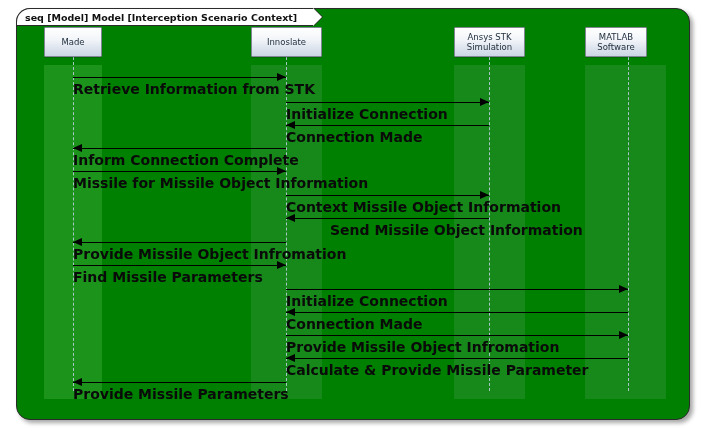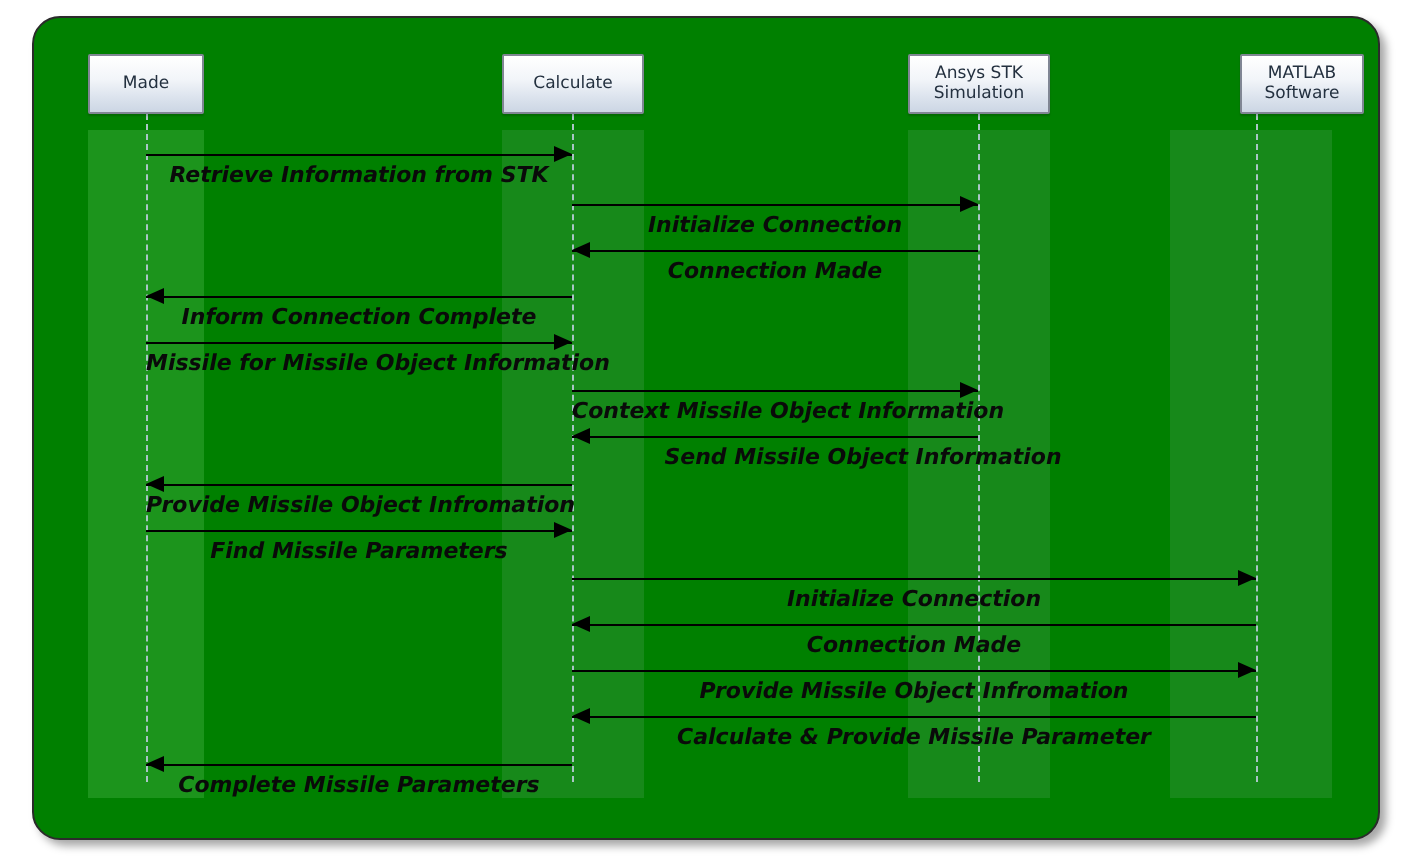--- a/index.html
+++ b/index.html
@@ -105,26 +105,24 @@
     top: -3.6px;
     width: 0; height: 0;
     border-top: 4.4px solid transparent;
     border-bottom: 4.4px solid transparent;
   }
   .msg .head-r { border-left: 9px solid #000000; }
   .msg .head-l { border-right: 9px solid #000000; }
   .msg .label {
     position: absolute;
     top: 4px;
-    text-align: center;
-    font-size: 11px;
+    font-size: 14px;
     font-weight: bold;
     color: #0a0a0a;
     white-space: nowrap;
-    font-style: italic;
   }
 </style>
 </head>
 <body>
 
 <div id="stage">
 
   <div id="frame">
     <div id="bands">
         <div class="band" style="left: 27px; width: 58px;"></div>
@@ -133,23 +131,23 @@
         <div class="band wide" style="left: 568px; width: 81px;"></div>
       </div>
     <div id="lifelines">
         <div class="lifeline" style="left: 56px; top: 48px; height: 334px;"></div>
         <div class="lifeline" style="left: 269px; top: 48px; height: 334px;"></div>
         <div class="lifeline" style="left: 472px; top: 48px; height: 334px;"></div>
         <div class="lifeline" style="left: 611px; top: 48px; height: 334px;"></div>
       </div>
     <div id="heads">
         <div class="head" style="left: 27px; top: 18px; width: 58px; height: 30px;">Made</div>
-        <div class="head" style="left: 234px; top: 18px; width: 71px; height: 30px;">Calculate</div>
+        <div class="head" style="left: 234px; top: 18px; width: 71px; height: 30px;">Innoslate</div>
         <div class="head" style="left: 437px; top: 18px; width: 71px; height: 30px;">Ansys STK Simulation</div>
-        <div class="head" style="left: 568px; top: 18px; width: 62px; height: 30px; margin-left: 35px;">MATLAB Software</div>
+        <div class="head" style="left: 568px; top: 18px; width: 62px; height: 30px;">MATLAB Software</div>
       </div>
     <div id="messages">
         <div class="msg" style="left: 56px; top: 68px; width: 213px;">
           <div class="line" style="width: 213px;"></div>
           <div class="head-r" style="left: 204px;"></div>
           <div class="label" style="left: 0px; width: 213px;">Retrieve Information from STK</div>
         </div>
         <div class="msg" style="left: 269px; top: 93px; width: 203px;">
           <div class="line" style="width: 203px;"></div>
           <div class="head-r" style="left: 194px;"></div>
@@ -206,19 +204,20 @@
           <div class="label" style="left: 0px; width: 342px;">Provide Missile Object Infromation</div>
         </div>
         <div class="msg" style="left: 269px; top: 349px; width: 342px;">
           <div class="line" style="width: 342px;"></div>
           <div class="head-l" style="left: 0px;"></div>
           <div class="label" style="left: 0px; width: 342px;">Calculate &amp; Provide Missile Parameter</div>
         </div>
         <div class="msg" style="left: 56px; top: 373px; width: 213px;">
           <div class="line" style="width: 213px;"></div>
           <div class="head-l" style="left: 0px;"></div>
-          <div class="label" style="left: 0px; width: 213px;">Complete Missile Parameters</div>
+          <div class="label" style="left: 0px; width: 213px;">Provide Missile Parameters</div>
         </div>
       </div>
   </div>
 
+  <div id="title-tag">seq [Model] Model [Interception Scenario Context]</div>
 
 </div>
 
 </body></html>

